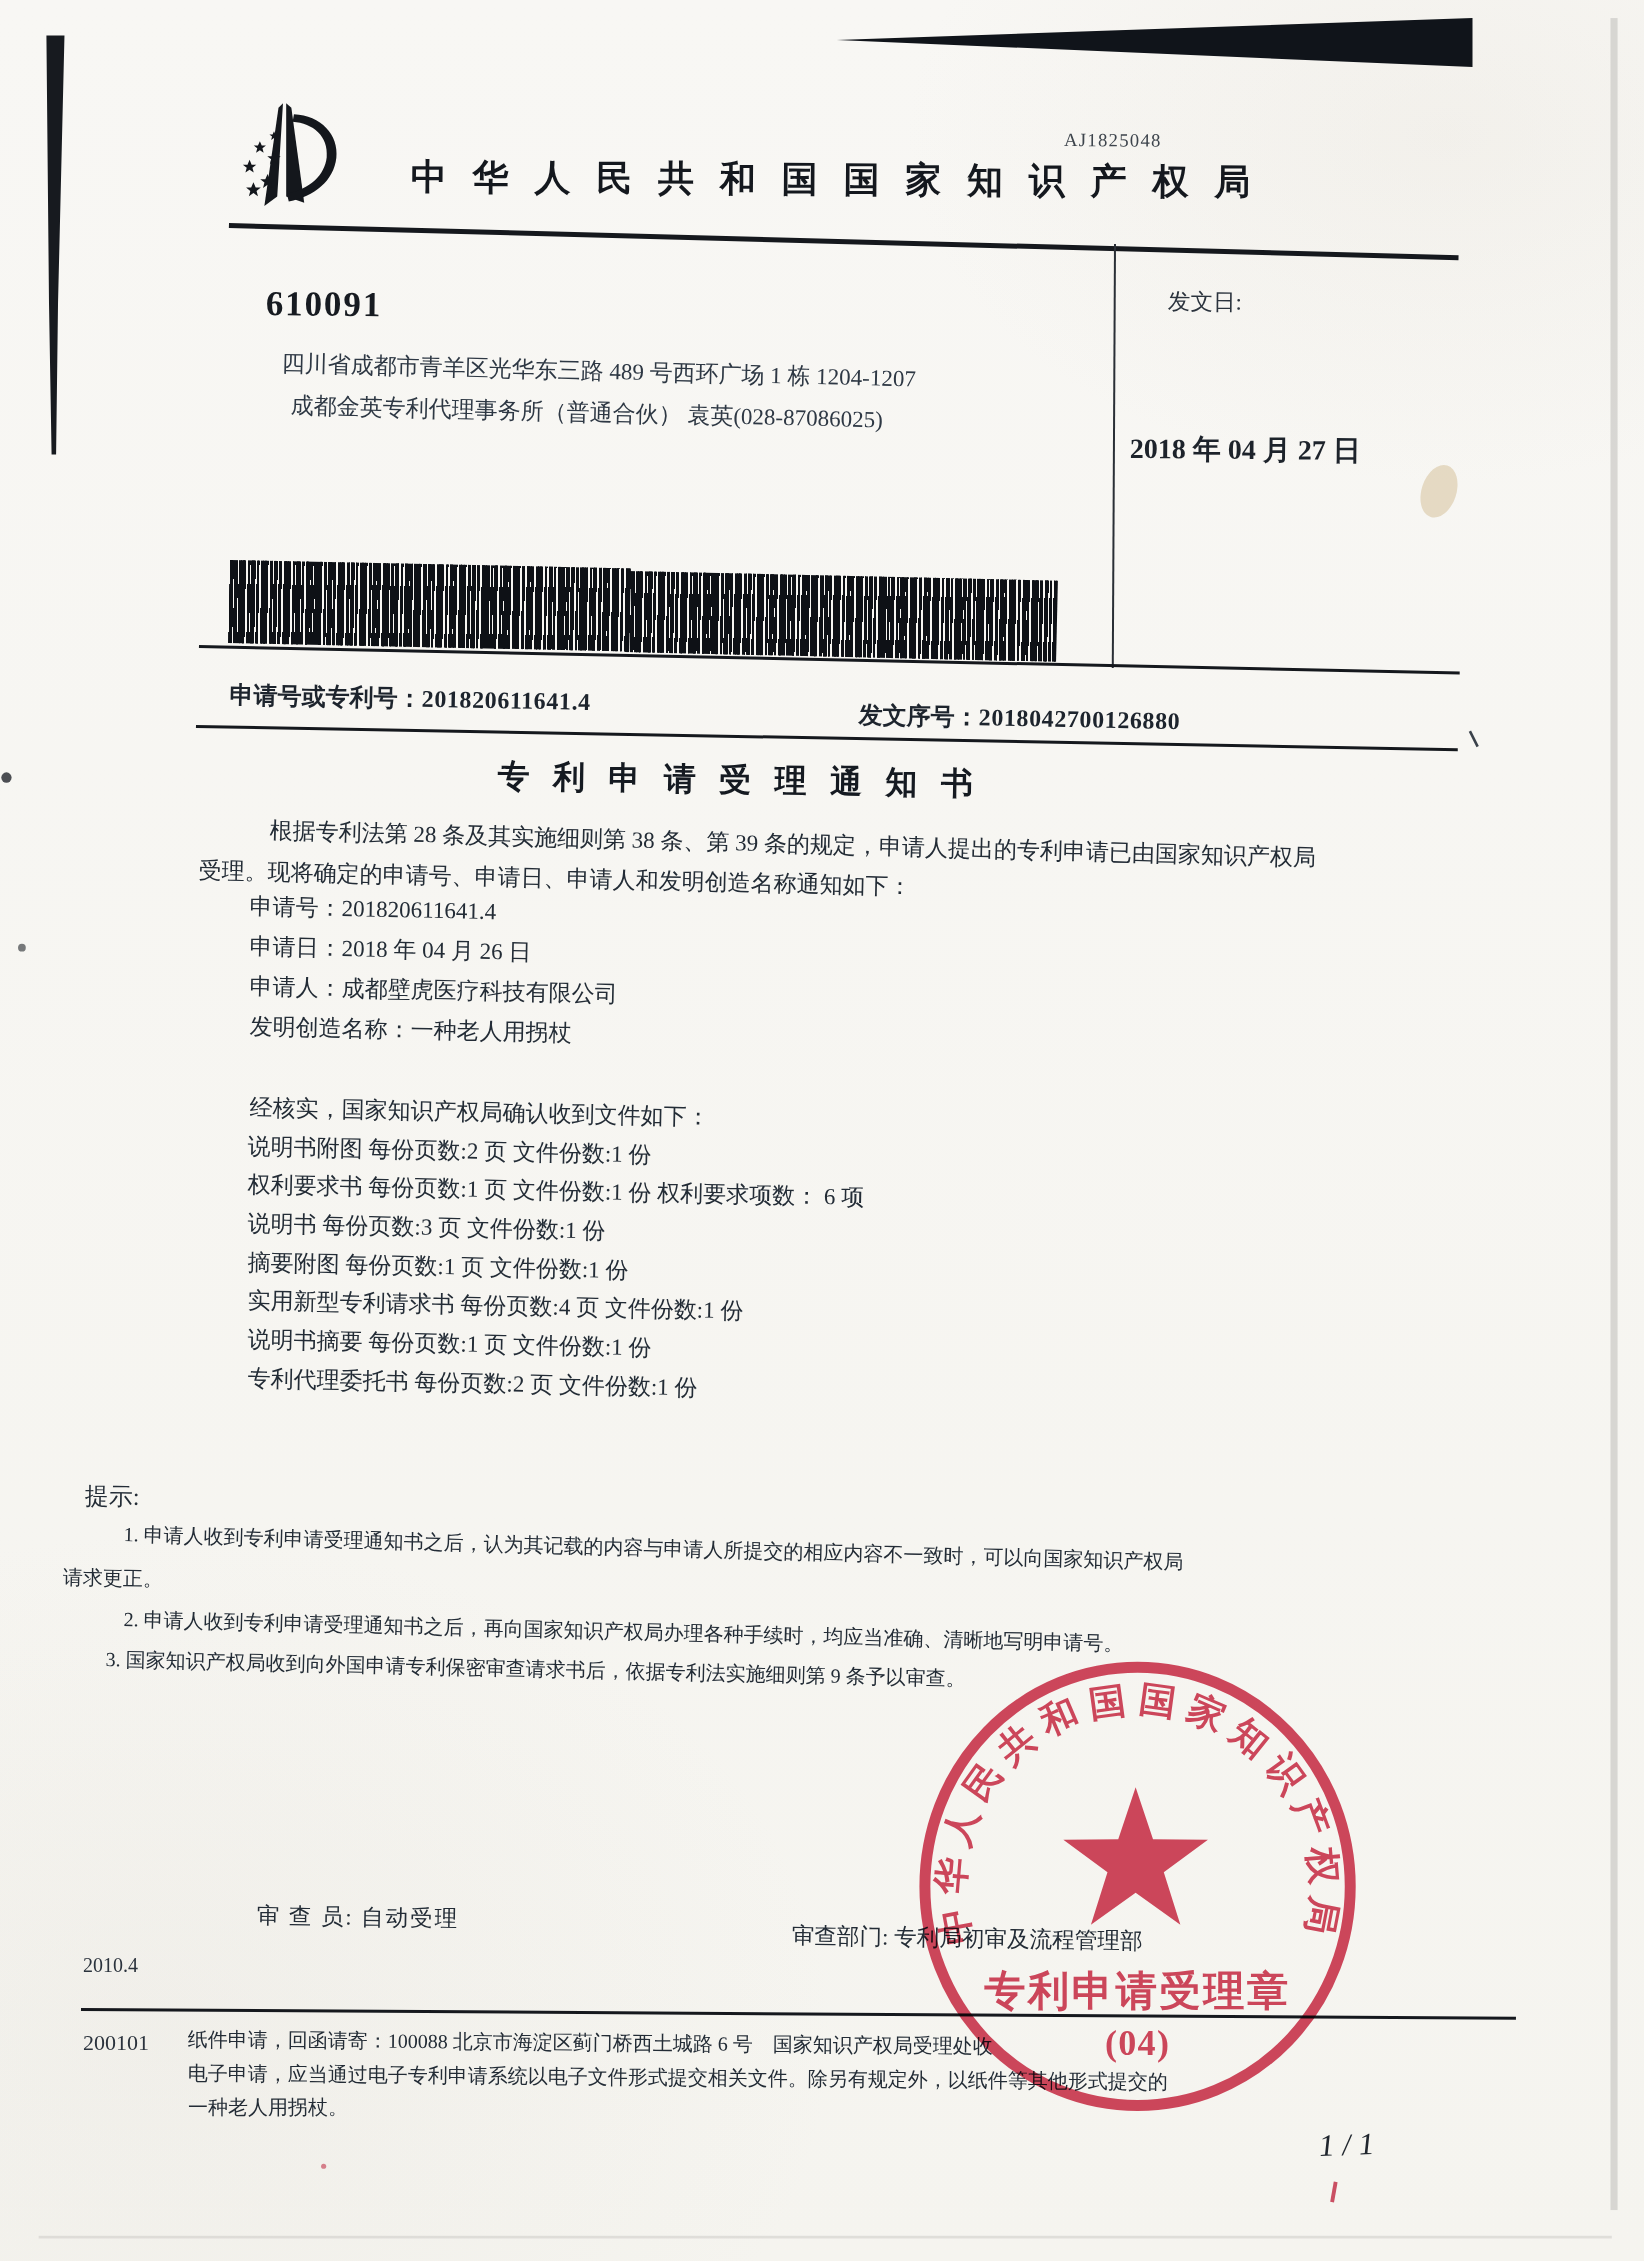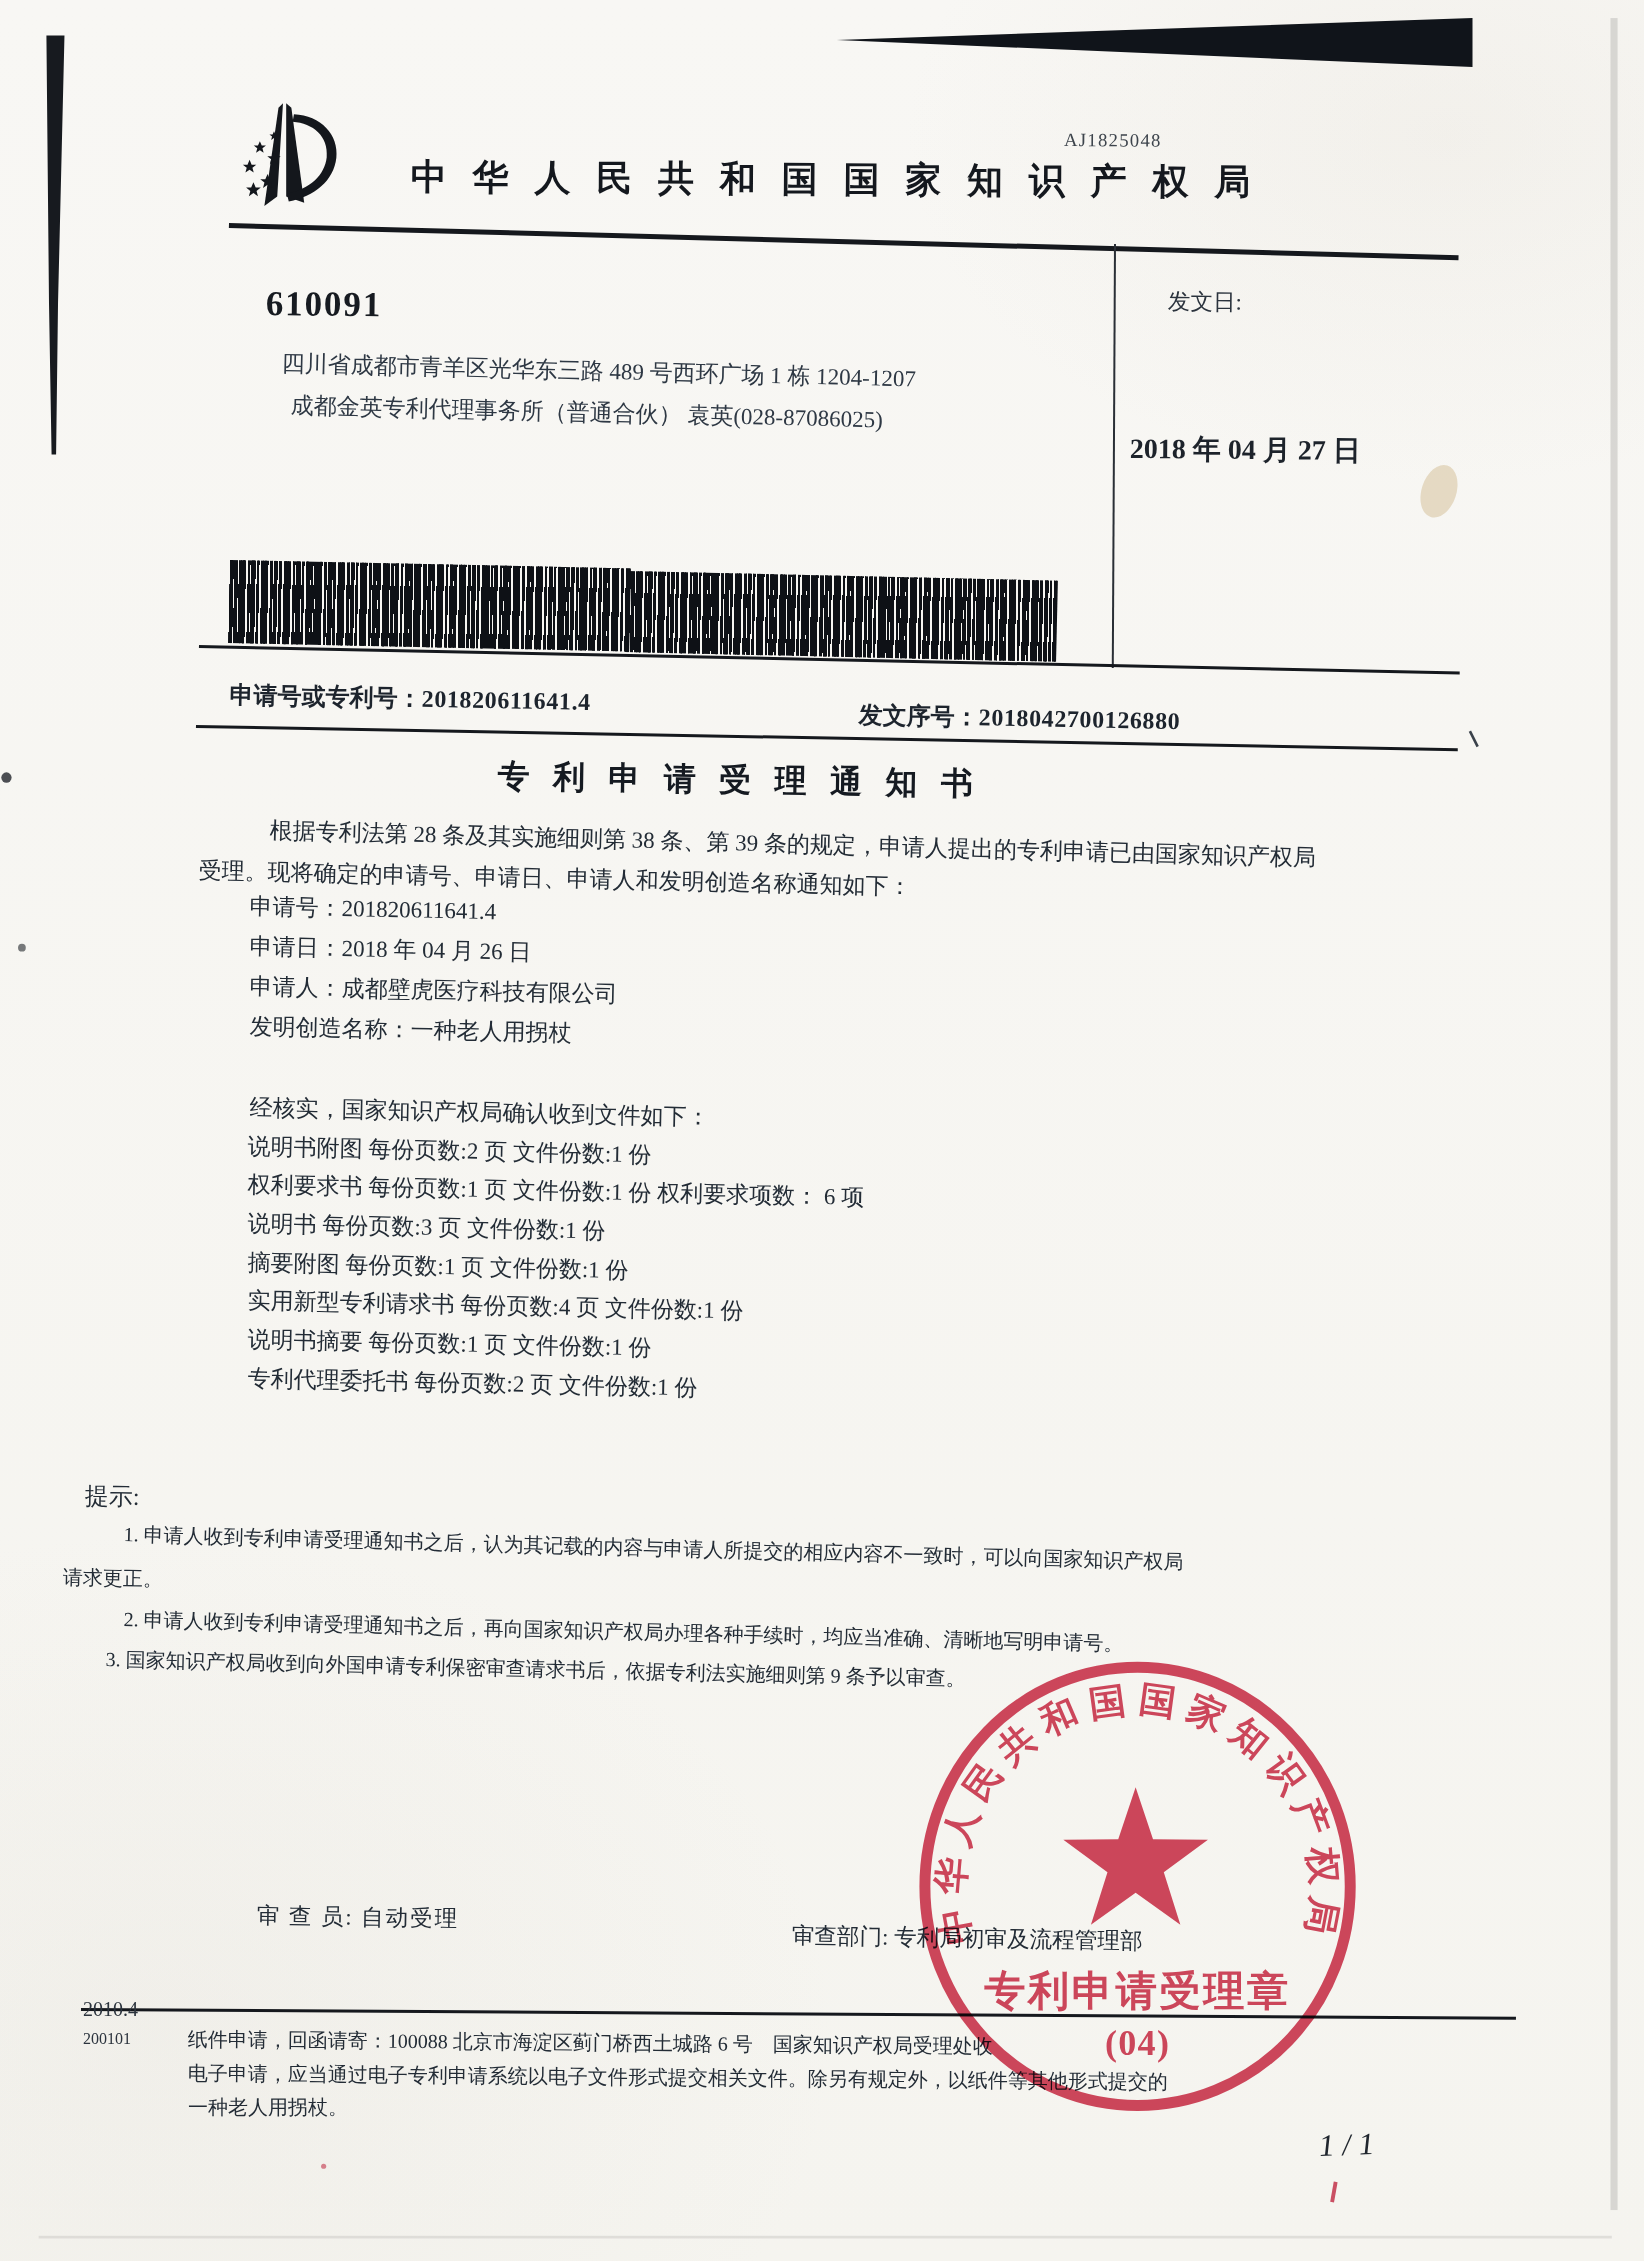--- a/index.html
+++ b/index.html
@@ -108,22 +108,22 @@
   <div class="ln" style="left:106px;top:1648px;font-size:20px;transform:rotate(1.3deg);">3. 国家知识产权局收到向外国申请专利保密审查请求书后，依据专利法实施细则第 9 条予以审查。</div>
 
   <div class="ln" style="left:257px;top:1903px;font-size:22.6px;letter-spacing:1.9px;transform:rotate(.9deg);">
     <span>审 查 员: </span><span>自动受理</span>
   </div>
   <div class="ln" style="left:792px;top:1923px;font-size:22.6px;transform:rotate(.9deg);">
     <span>审查部门: </span><span>专利局初审及流程管理部</span>
   </div>
 
   <div class="rule" style="left:81px;top:2008px;width:1435px;height:3.2px;transform:rotate(.35deg);"></div>
-  <div class="ln" style="left:83px;top:2030px;font-size:16px;color:#2b333d;">200101</div>
-  <div class="ln" style="left:83px;top:1998px;font-size:20px;color:#2b333d;text-align:center;">2010.4</div>
+  <div class="ln" style="left:83px;top:2030px;font-size:22px;color:#2b333d;">200101</div>
+  <div class="ln" style="left:83px;top:1954px;font-size:20px;color:#2b333d;text-align:center;">2010.4</div>
   <div class="ln" style="left:188px;top:2028px;font-size:20px;transform:rotate(.5deg);">纸件申请，回函请寄：100088 北京市海淀区蓟门桥西土城路 6 号　国家知识产权局受理处收</div>
   <div class="ln" style="left:188px;top:2062px;font-size:20px;transform:rotate(.5deg);">电子申请，应当通过电子专利申请系统以电子文件形式提交相关文件。除另有规定外，以纸件等其他形式提交的</div>
   <div class="ln" style="left:188px;top:2096px;font-size:20px;">一种老人用拐杖。</div>
   <div class="ln" style="left:1321px;top:2128px;font-size:31px;color:#20262e;transform:skewX(-8deg) rotate(-2deg);">1 / 1</div>
 
   <svg style="position:absolute;left:910px;top:1657px;mix-blend-mode:multiply;opacity:.9;" width="459" height="464" viewBox="0 0 712 720">
     <defs>
       <path id="ringPath" d="M 119.2 491 A 270 270 0 1 1 586.8 491" fill="none"></path>
     </defs>
     <ellipse cx="353" cy="356" rx="330" ry="340" fill="none" stroke="#d0354e" stroke-width="17"></ellipse>

